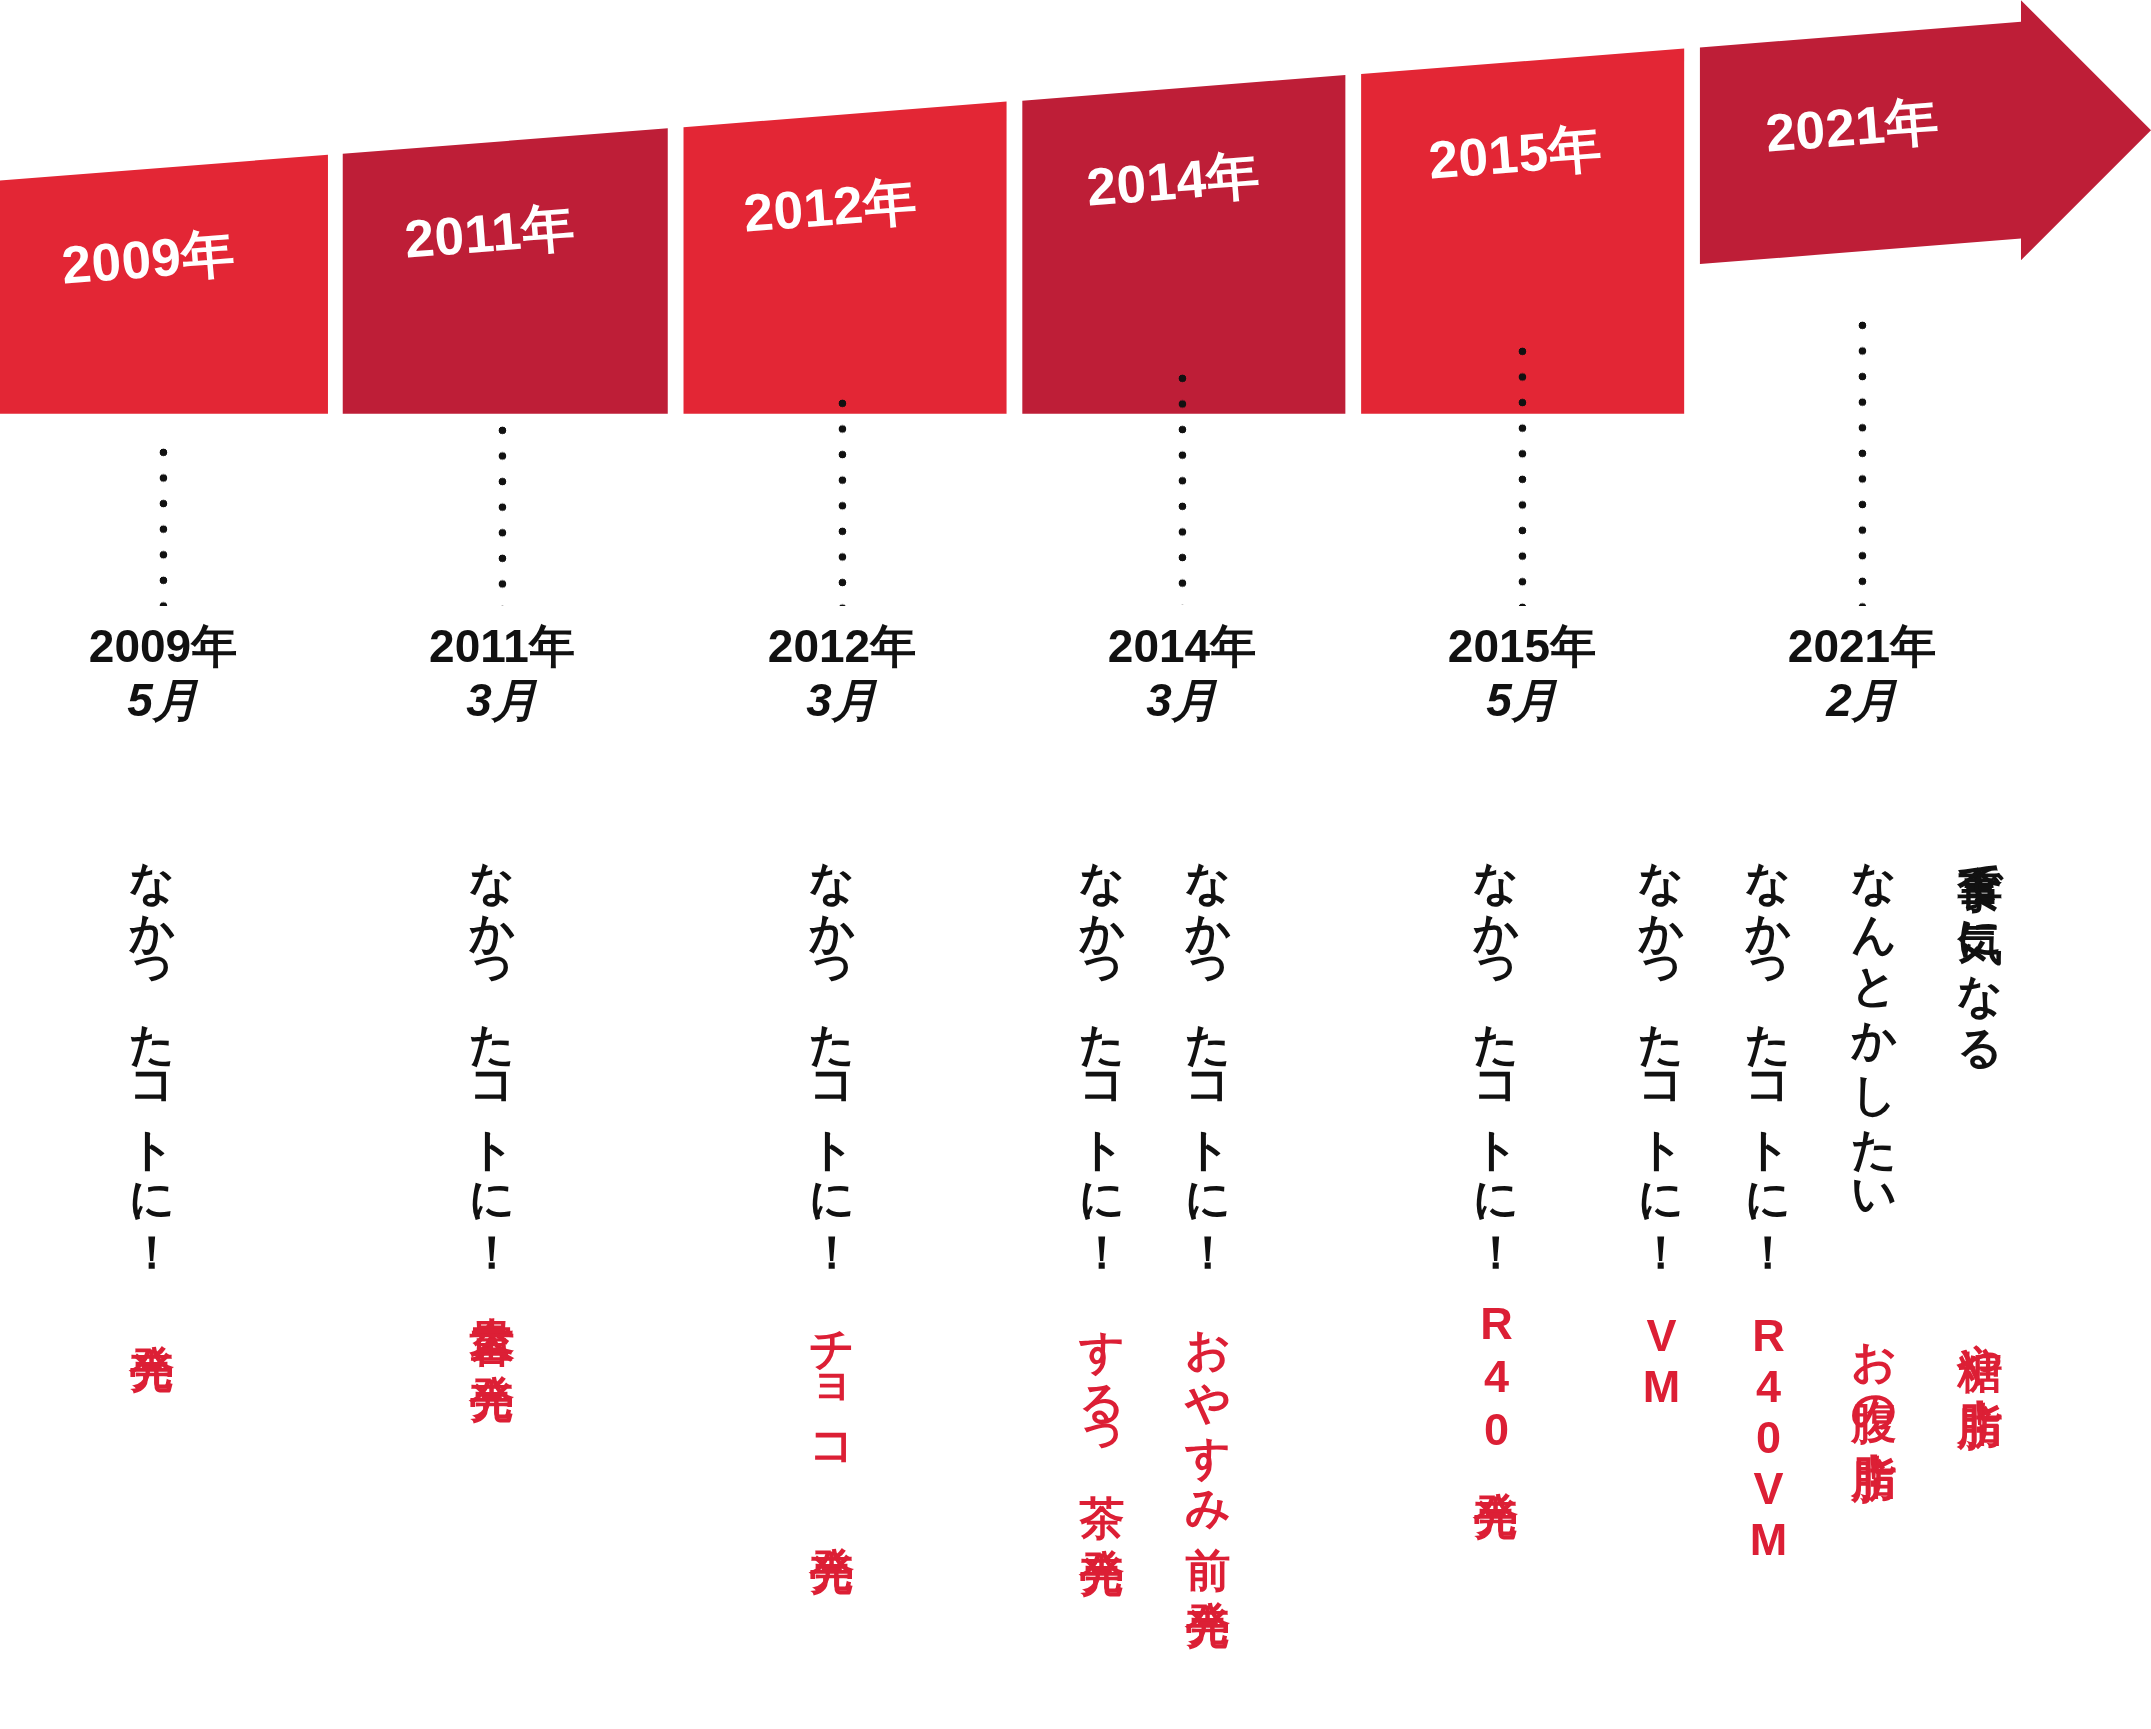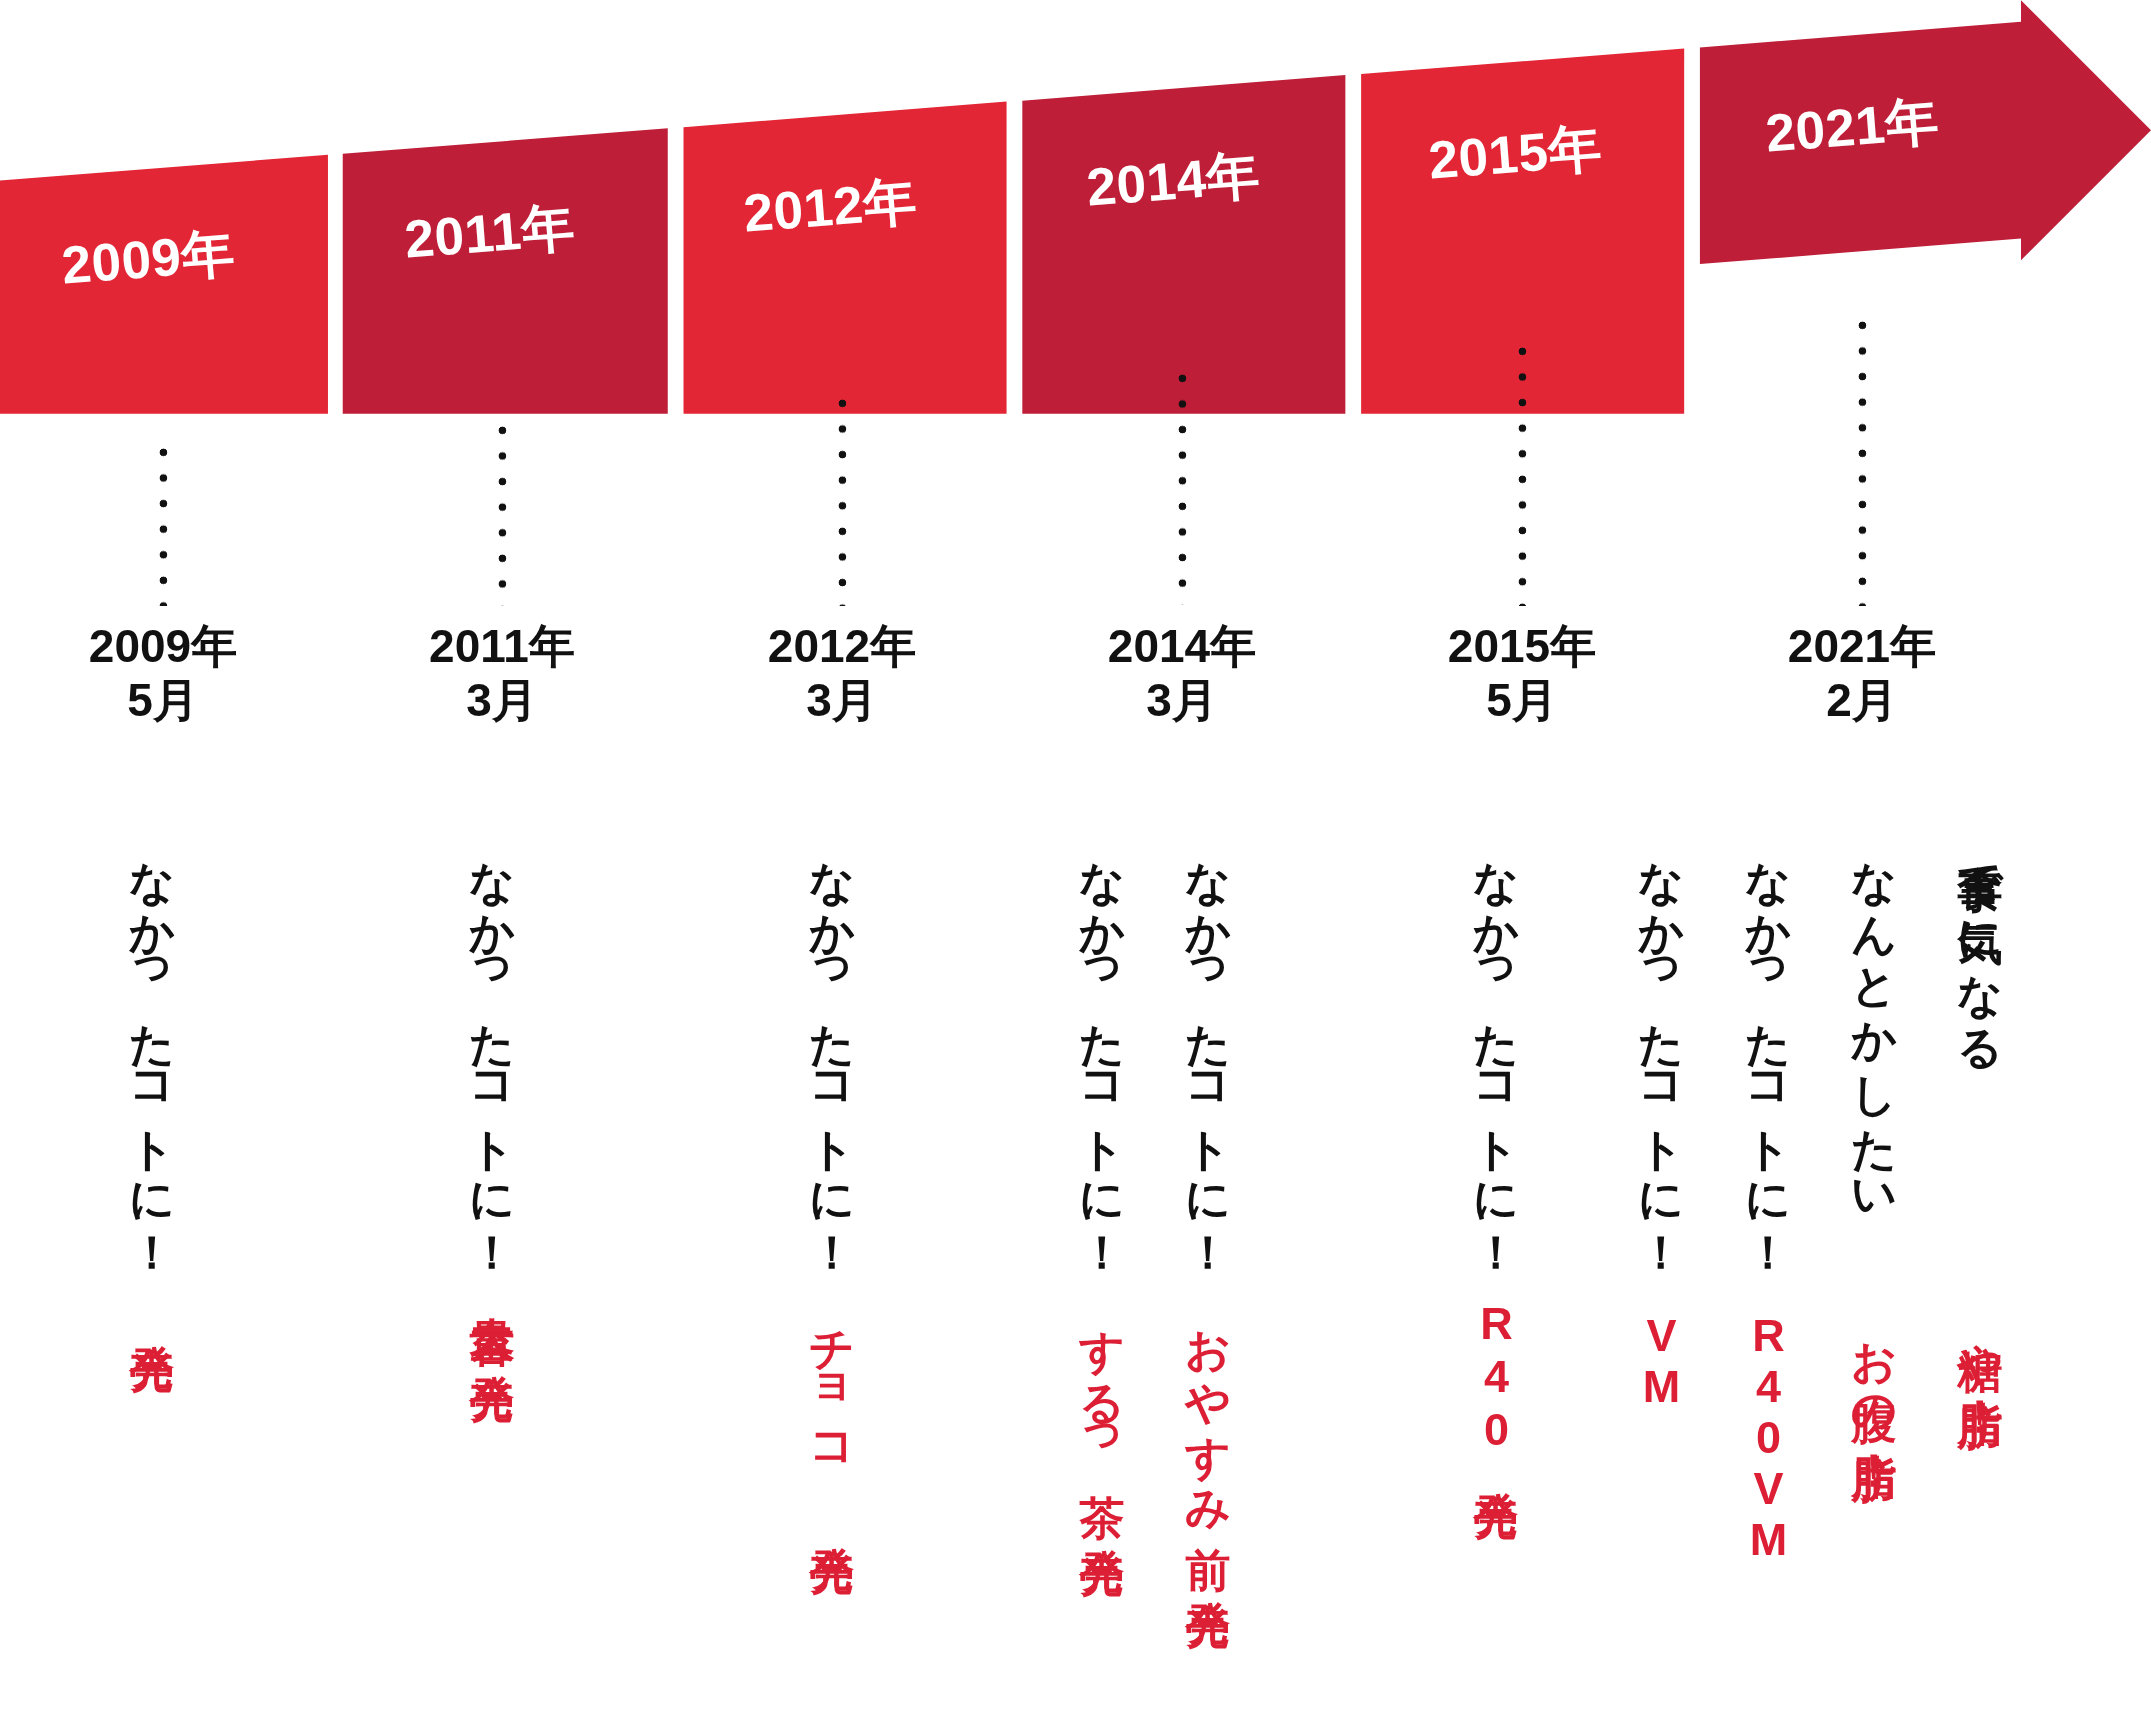--- a/index.html
+++ b/index.html
@@ -24,21 +24,21 @@
     background-image:radial-gradient(circle at 4.4px 4.4px, #111 3.5px, rgba(0,0,0,0) 4.1px);
     background-size:8.9px 25.6px;background-repeat:repeat-y;
   }
 
   
   .date{
     position:absolute;text-align:center;color:#111;
     font-size:46px;font-weight:bold;line-height:1.18;white-space:nowrap;
     transform:translateX(-50%);
   }
-  .date .l2{display:block;}
+  .date .l2{display:block;font-style:italic;}
 
   
   .vcol{
     position:absolute;
     writing-mode:vertical-rl;
     text-orientation:upright;
     font-weight:bold;
     line-height:1.0;
     white-space:nowrap;
     letter-spacing:2px;

